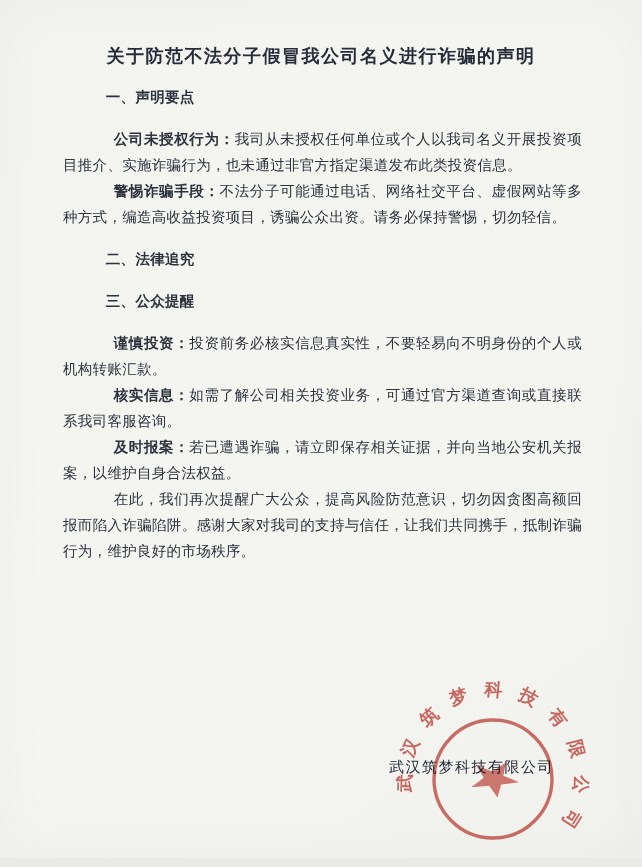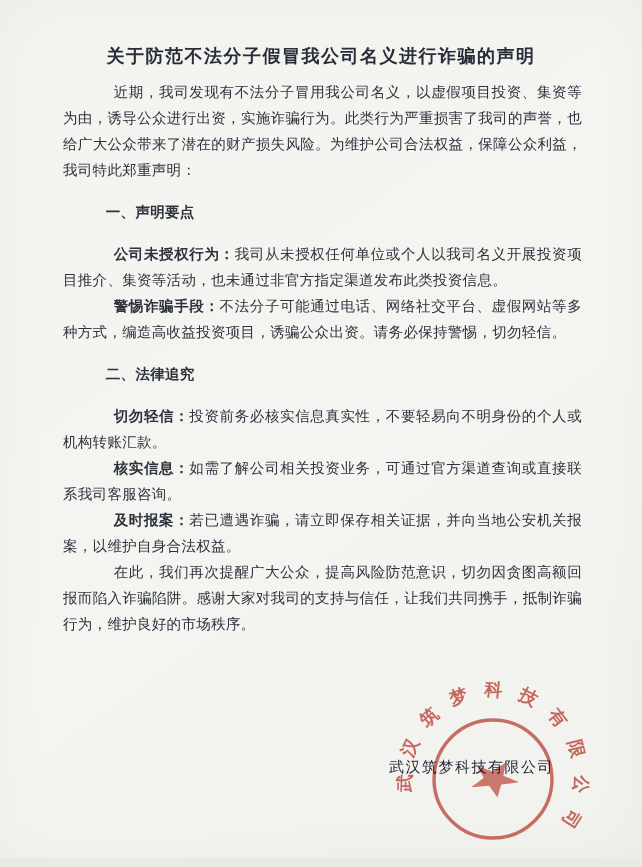--- a/index.html
+++ b/index.html
@@ -53,26 +53,26 @@
   }
 </style>
 </head>
 <body>
 
 <div class="page">
 
   <div class="title">关于防范不法分子假冒我公司名义进行诈骗的声明</div>
 
   <div class="content">
-    <p><span>近期，我司发现有不法分子冒用我公司名义，以虚假项目投资、集资等为由，诱导公众进行出资，实施诈骗行为。此类行为严重损害了我司的声誉，也给广大公众带来了潜在的财产损失风险。为维护公司合法权益，保障公众利益，我司特此郑重声明：</span></p>
     <p class="sec">一、声明要点</p>
-    <p><b class="lbl">公司未授权行为：</b><span>我司从未授权任何单位或个人以我司名义开展投资项目推介、集资等活动，也未通过非官方指定渠道发布此类投资信息。</span></p>
+    <p><b class="lbl">公司未授权行为：</b><span>我司从未授权任何单位或个人以我司名义开展投资项目推介、实施诈骗行为，也未通过非官方指定渠道发布此类投资信息。</span></p>
     <p><b class="lbl">警惕诈骗手段：</b><span>不法分子可能通过电话、网络社交平台、虚假网站等多种方式，编造高收益投资项目，诱骗公众出资。请务必保持警惕，切勿轻信。</span></p>
     <p class="sec">二、法律追究</p>
-    <p><b class="lbl">切勿轻信：</b><span>投资前务必核实信息真实性，不要轻易向不明身份的个人或机构转账汇款。</span></p>
+    <p class="sec">三、公众提醒</p>
+    <p><b class="lbl">谨慎投资：</b><span>投资前务必核实信息真实性，不要轻易向不明身份的个人或机构转账汇款。</span></p>
     <p><b class="lbl">核实信息：</b><span>如需了解公司相关投资业务，可通过官方渠道查询或直接联系我司客服咨询。</span></p>
     <p><b class="lbl">及时报案：</b><span>若已遭遇诈骗，请立即保存相关证据，并向当地公安机关报案，以维护自身合法权益。</span></p>
     <p><span>在此，我们再次提醒广大公众，提高风险防范意识，切勿因贪图高额回报而陷入诈骗陷阱。感谢大家对我司的支持与信任，让我们共同携手，抵制诈骗行为，维护良好的市场秩序。</span></p>
   </div>
 
   <div class="sig">
     <div class="sig-company">武汉筑梦科技有限公司</div>
   </div>
 
   <svg class="seal" viewBox="-118 -118 236 242" xmlns="http://www.w3.org/2000/svg">

